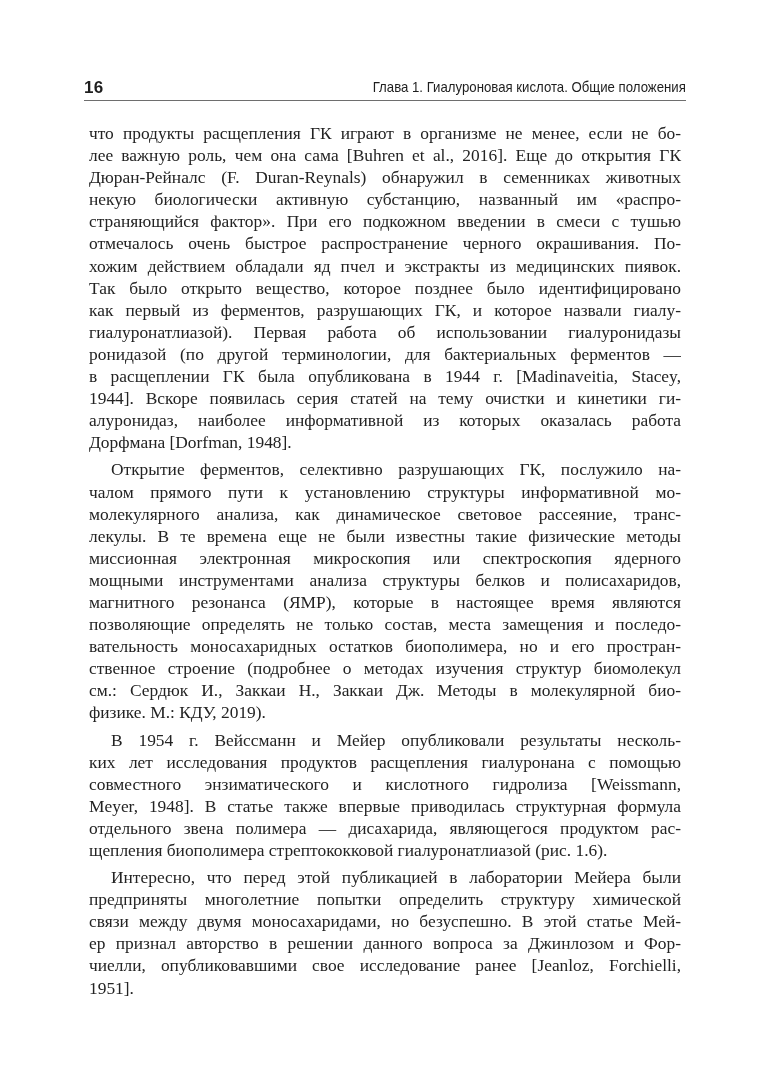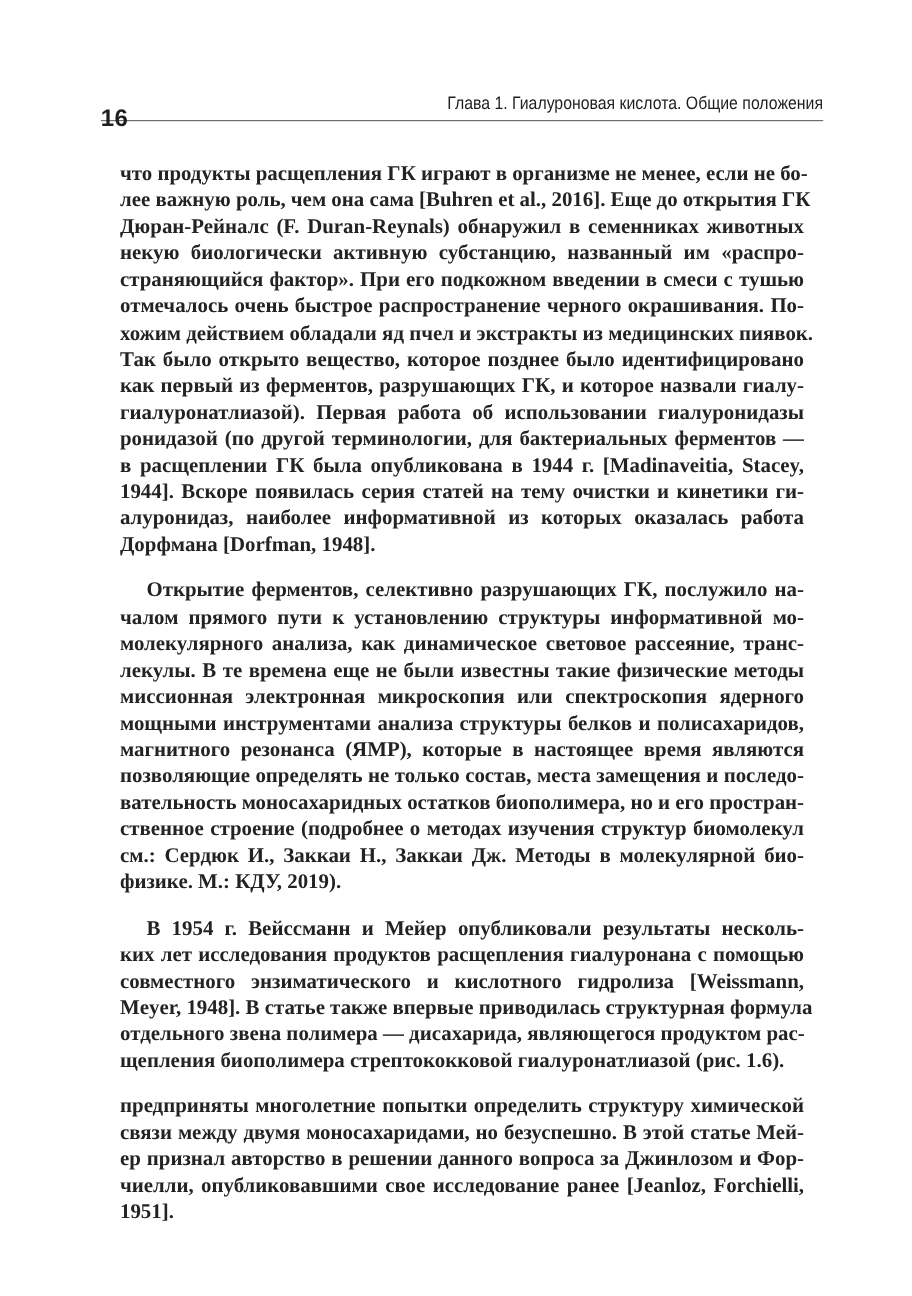--- a/index.html
+++ b/index.html
@@ -25,22 +25,22 @@
       left: 0;
       width: 602px;
       height: 24px;
       border-bottom: 1px solid #6e6e6e;
       font-family: "Liberation Sans", sans-serif;
       color: #1e1e1e;
     }
     .page-number {
       position: absolute;
       left: 0;
-      top: 12px;
-      font-size: 20px;
+      top: 2px;
+      font-size: 17px;
       font-weight: bold;
       letter-spacing: 0.2px;
     }
     .chapter-title {
       position: absolute;
       right: 0;
       top: 2px;
       font-size: 15px;
       transform: scaleX(0.88);
       transform-origin: right center;
@@ -63,22 +63,21 @@
       text-align: justify;
       text-align-last: justify;
     }
     .line.last {
       text-align-last: left;
     }
     .line.indent {
       padding-left: 22px;
     }
     .para {
-      margin: 16px;
-      font-weight: bold;
+      margin: 5px;
     }
   </style>
 </head>
 <body>
 
 <div class="page">
   <div class="running-head">
     <span class="page-number">16</span>
     <span class="chapter-title">Глава 1. Гиалуроновая кислота. Общие положения</span>
   </div>
@@ -117,20 +116,21 @@
       </div>
       <div class="para">
         <span class="line indent" style="display: block;">В 1954 г. Вейссманн и Мейер опубликовали результаты несколь-</span>
         <span class="line" style="display: block;">ких лет исследования продуктов расщепления гиалуронана с помощью</span>
         <span class="line" style="display: block;">совместного энзиматического и кислотного гидролиза [Weissmann,</span>
         <span class="line" style="display: block;">Meyer, 1948]. В статье также впервые приводилась структурная формула</span>
         <span class="line" style="display: block;">отдельного звена полимера — дисахарида, являющегося продуктом рас-</span>
         <span class="line last" style="display: block;">щепления биополимера стрептококковой гиалуронатлиазой (рис. 1.6).</span>
       </div>
       <div class="para">
+        <span class="line indent" style="display: block;">Интересно, что перед этой публикацией в лаборатории Мейера были</span>
         <span class="line" style="display: block;">предприняты многолетние попытки определить структуру химической</span>
         <span class="line" style="display: block;">связи между двумя моносахаридами, но безуспешно. В этой статье Мей-</span>
         <span class="line" style="display: block;">ер признал авторство в решении данного вопроса за Джинлозом и Фор-</span>
         <span class="line" style="display: block;">чиелли, опубликовавшими свое исследование ранее [Jeanloz, Forchielli,</span>
         <span class="line last" style="display: block;">1951].</span>
       </div>
     </div>
 </div>
 
 </body></html>

